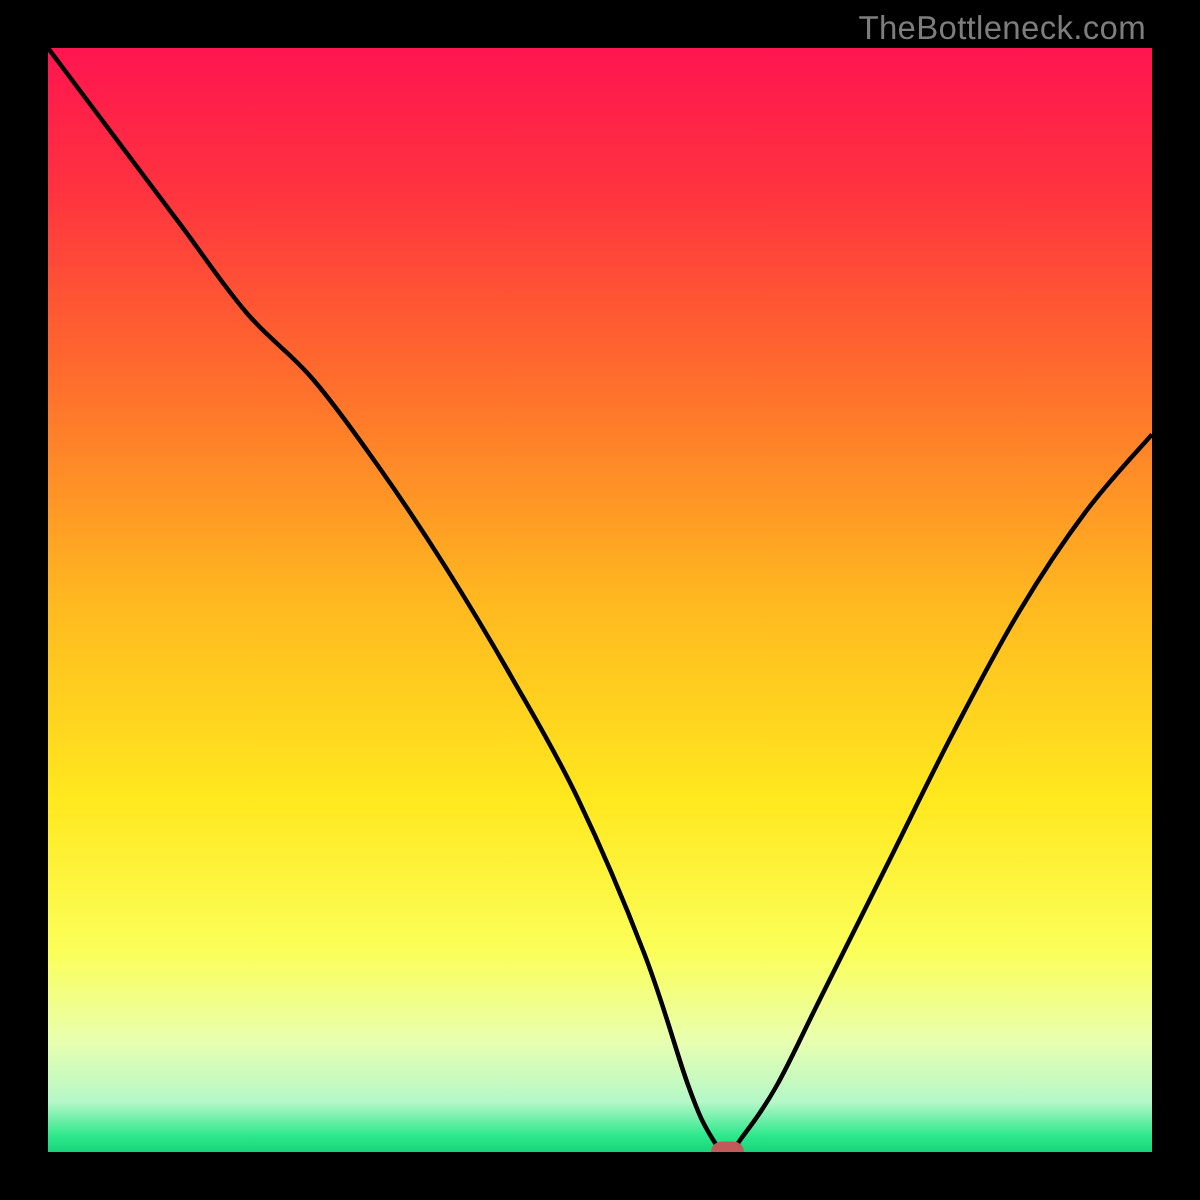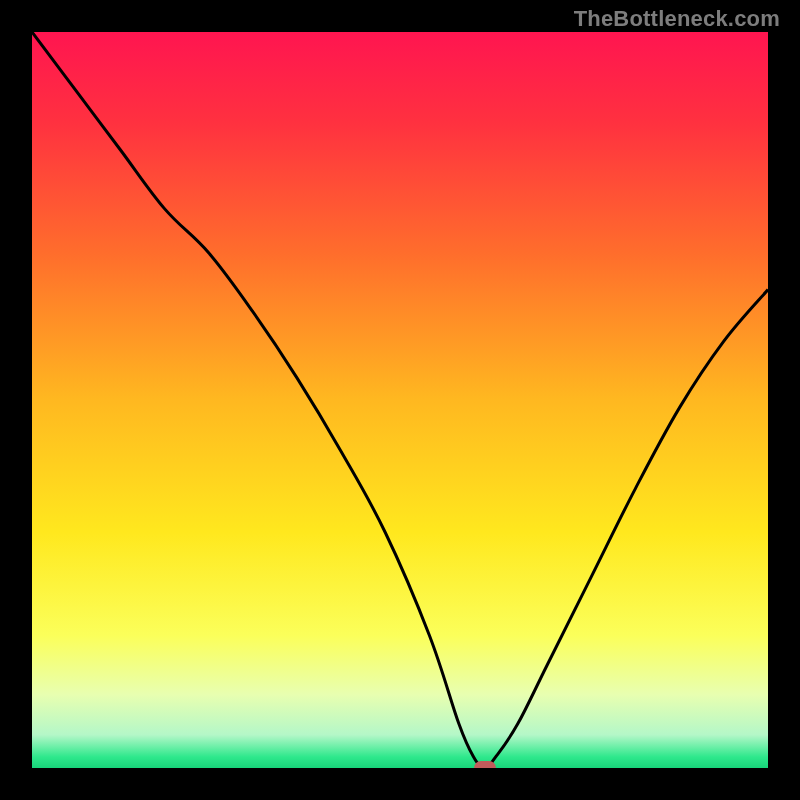--- a/index.html
+++ b/index.html
@@ -37,24 +37,24 @@
   .curve-layer {
     position: absolute;
     left: 0;
     top: 0;
     width: 100%;
     height: 100%;
   }
   .watermark {
     position: absolute;
     top: 6px;
-    right: 20px;
+    right: 36px;
     color: #7d7d7d;
     font-size: 22px;
-    font-weight: 700;
+    font-weight: 400;
     letter-spacing: 0.2px;
   }
   .marker {
     position: absolute;
     width: 22px;
     height: 14px;
     border-radius: 7px;
     transform: translate(-50%, -50%);
   }
 </style>

